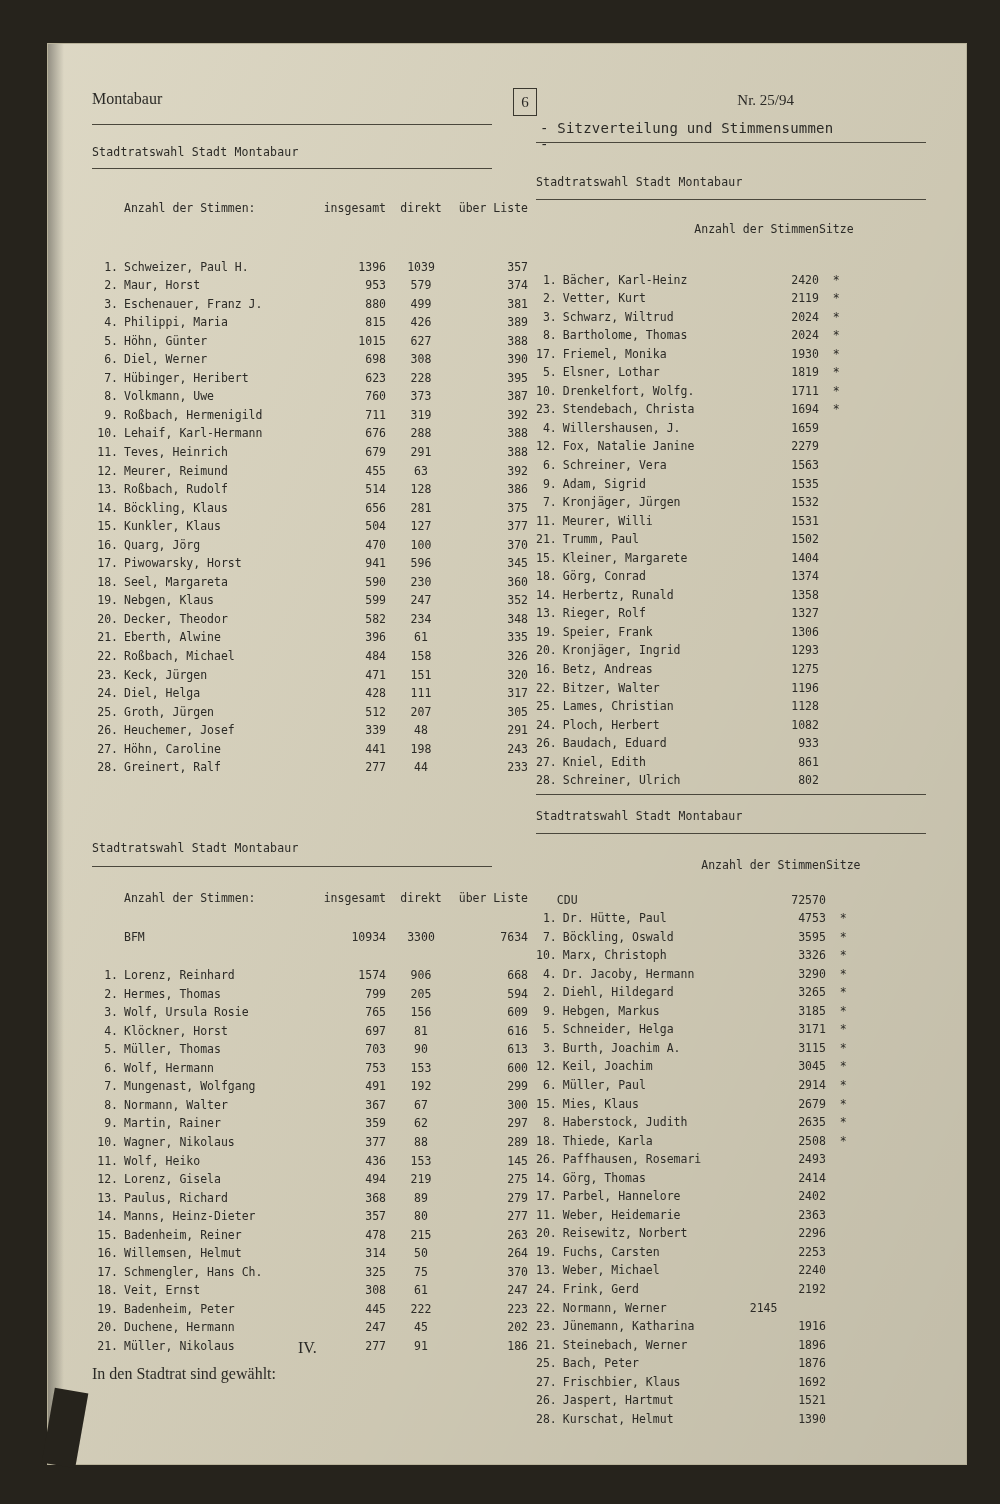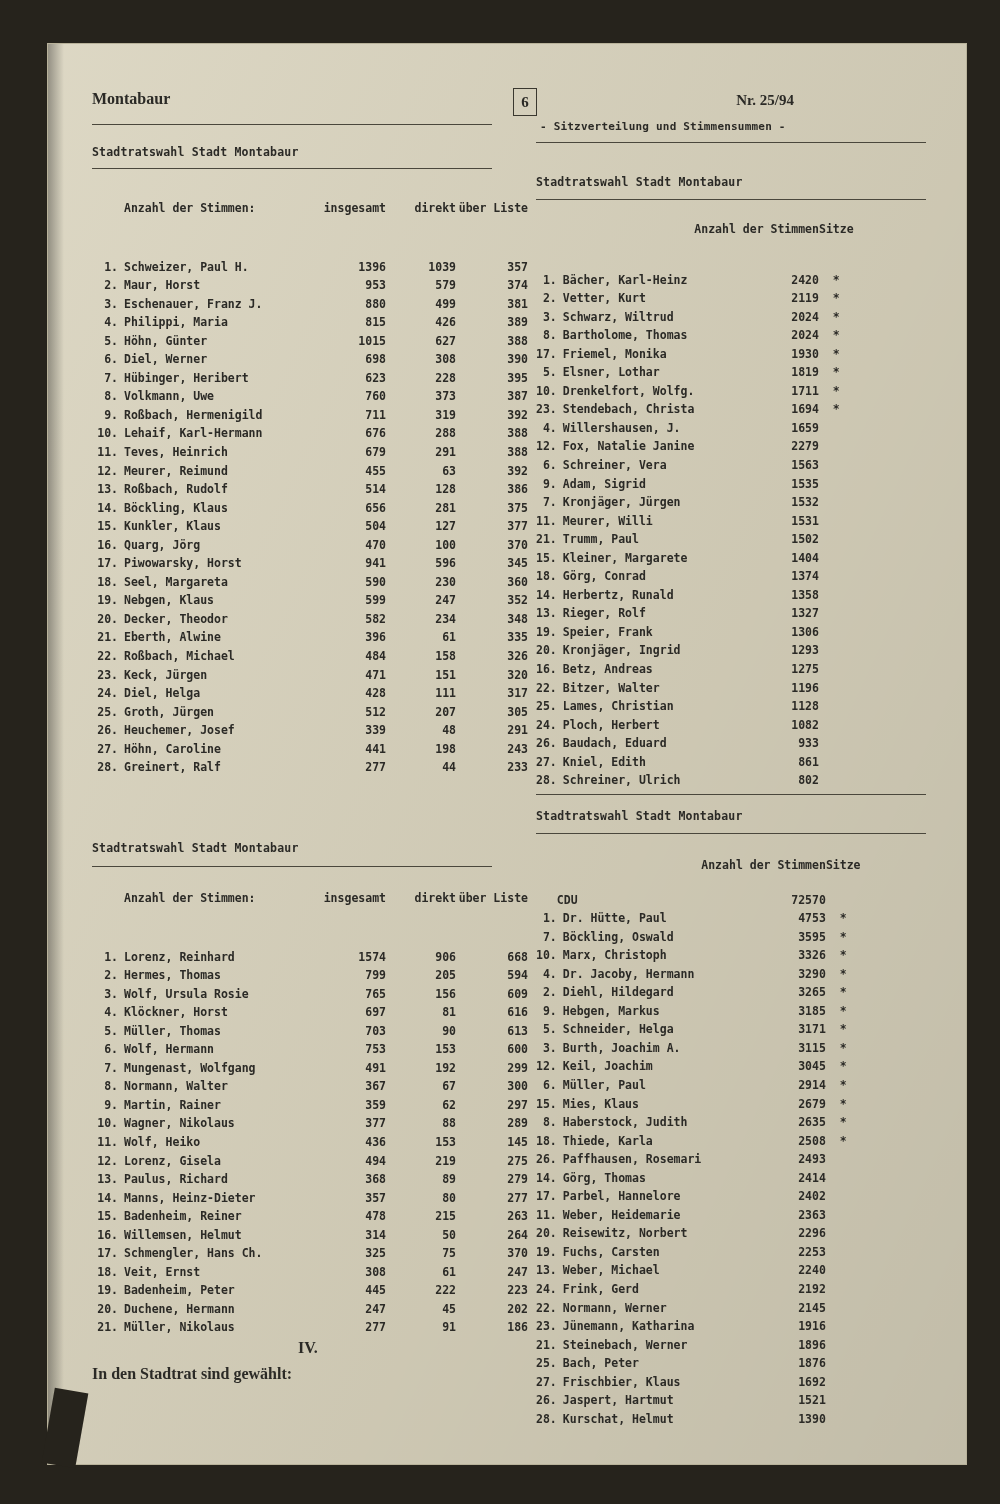--- a/index.html
+++ b/index.html
@@ -48,25 +48,24 @@
     height: 76px;
     background: #26231c;
     transform: rotate(10deg);
   }
   .content {
     position: absolute;
     left: 0; top: 0;
     width: 786px;
     height: 1420px;
     color: #2b2a26;
-    font-weight: bold;
   }
   .mono {
     font-family: "DejaVu Sans Mono", "Liberation Mono", monospace;
-    font-size: 11px;
+    font-size: 14px;
     letter-spacing: 0.2px;
   }
   .serif {
     font-family: "Liberation Serif", "DejaVu Serif", serif;
   }
 
   
   .hdr-left {
     position: absolute;
     left: 44px; top: 46px;
@@ -107,21 +106,21 @@
     line-height: 18.55px;
   }
   .tbl td {
     padding: 0;
     white-space: pre;
     vertical-align: top;
   }
   .c-num { width: 26px; text-align: right; }
   .c-name { width: 190px; padding-left: 6px !important; }
   .c-v1 { width: 72px; text-align: right; }
-  .c-v2 { width: 70px; text-align: right; }
+  .c-v2 { width: 70px; text-align: center; }
   .c-v3 { width: 72px; text-align: right; }
   .c-star { width: 46px; text-align: center; }
 
   .hdrrow td { padding-bottom: 2px; }
 
   .roman {
     position: absolute;
     font-family: "Liberation Serif", serif;
     font-size: 16px;
   }
@@ -376,20 +375,27 @@
         <tr class="hdrrow">
           <td class="c-num"></td>
           <td class="c-name">Anzahl der Stimmen:</td>
           <td class="c-v1">insgesamt</td>
           <td class="c-v2">direkt</td>
           <td class="c-v3">über Liste</td>
         </tr>
         <tr style="height:18px">
             <td colspan="5"></td>
           </tr>
+        <tr>
+          <td class="c-num"></td>
+          <td class="c-name">BFM</td>
+          <td class="c-v1">10934</td>
+          <td class="c-v2">3300</td>
+          <td class="c-v3">7634</td>
+        </tr>
         <tr style="height:20px">
             <td colspan="5"></td>
           </tr>
       </tbody>
       <tbody id="rows-bfm">
           <tr>
             <td class="c-num">1.</td>
             <td class="c-name">Lorenz, Reinhard</td>
             <td class="c-v1">1574</td>
             <td class="c-v2">906</td>
@@ -877,21 +883,21 @@
           </tr>
           <tr>
             <td class="c-num">24.</td>
             <td class="c-name">Frink, Gerd</td>
             <td class="c-v1" style="width:210px; text-align:right;">2192</td>
             <td class="c-star"></td>
           </tr>
           <tr>
             <td class="c-num">22.</td>
             <td class="c-name">Normann, Werner</td>
-            <td class="c-v1" style="width:210px; text-align:right;">2145</td>
+            <td class="c-v1" style="width:210px; text-align:center;">2145</td>
             <td class="c-star"></td>
           </tr>
           <tr>
             <td class="c-num">23.</td>
             <td class="c-name">Jünemann, Katharina</td>
             <td class="c-v1" style="width:210px; text-align:right;">1916</td>
             <td class="c-star"></td>
           </tr>
           <tr>
             <td class="c-num">21.</td>

